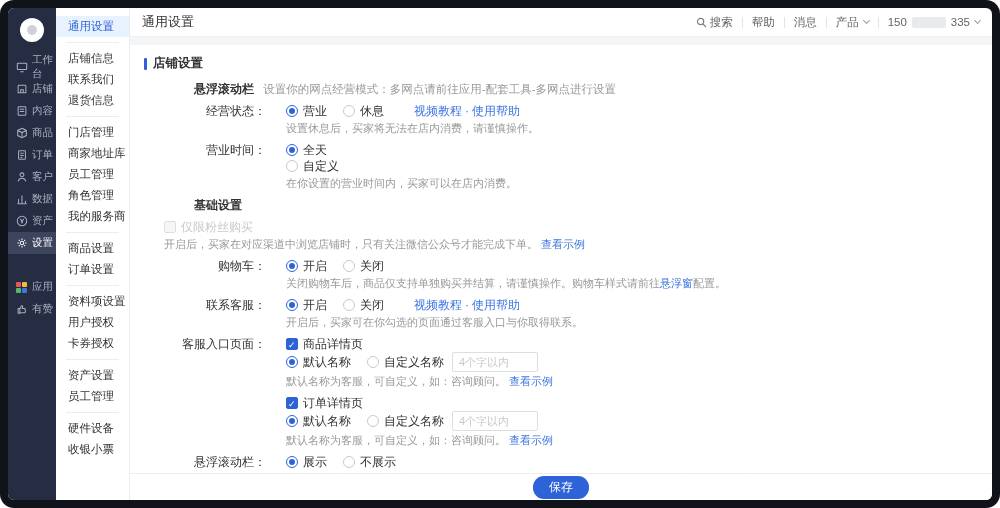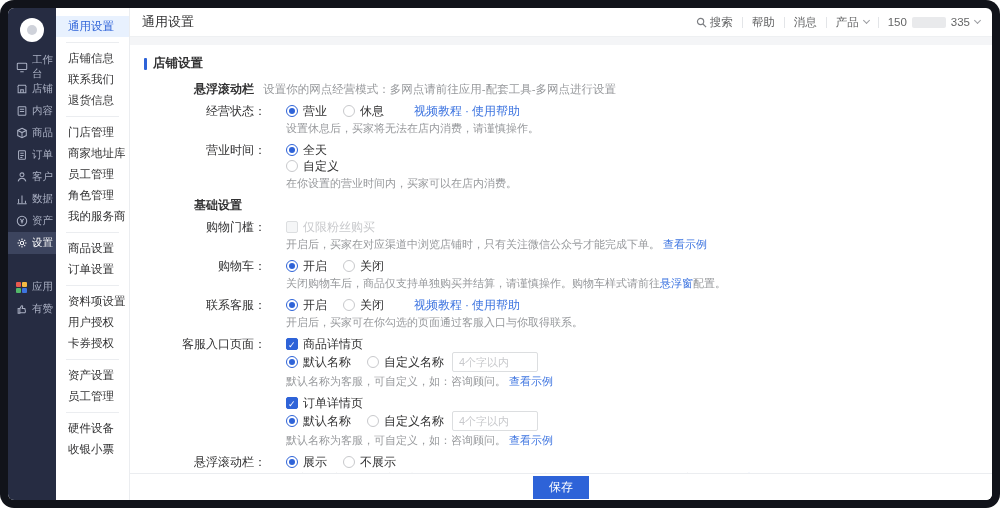--- a/index.html
+++ b/index.html
@@ -84,21 +84,21 @@
   .checkbox.disabled{background:#f5f6f7;border-color:#dcdee0;cursor:not-allowed;}
   .cb-label{margin-left:5px;}
   .cb-label.dis{color:#c8c9cc;}
 
   .mini-input{width:86px;height:20px;border:1px solid #dcdee0;border-radius:2px;font-size:11px;padding:0 6px;color:var(--text);margin-left:8px;background:#fff;}
   .mini-input::placeholder{color:#c8c9cc;}
 
   .sub-gap{height:7px;}
 
   .savebar{height:27px;border-top:1px solid var(--line);display:flex;align-items:center;justify-content:center;flex-shrink:0;background:#fff;}
-  .save-btn{background:var(--accent);color:#fff;border:none;border-radius:0;font-size:12px;padding:3px 16px;cursor:pointer;}
+  .save-btn{background:var(--accent);color:#fff;border:none;border-radius:11px;font-size:12px;padding:3px 16px;cursor:pointer;}
 </style>
 </head>
 <body>
 
 <div class="frame">
 <div class="app">
 
   <aside class="pnav">
     <div class="avatar">
           <span class="inner"></span>
@@ -327,21 +327,20 @@
           </div>
           <div class="helper">在你设置的营业时间内，买家可以在店内消费。</div>
         </div>
       </div>
 
       <div class="grp-head mt">
         <b>基础设置</b>
       </div>
 
       <div class="row">
-        <div class="row-label">购物门槛：</div>
         <div class="row-ctrl">
           <div class="ctrl-line">
             <span class="checkbox disabled"></span>
             <span class="cb-label dis">仅限粉丝购买</span>
           </div>
           <div class="helper">
             <span>开启后，买家在对应渠道中浏览店铺时，只有关注微信公众号才能完成下单。</span>
             <a class="lnk">查看示例</a>
           </div>
         </div>

